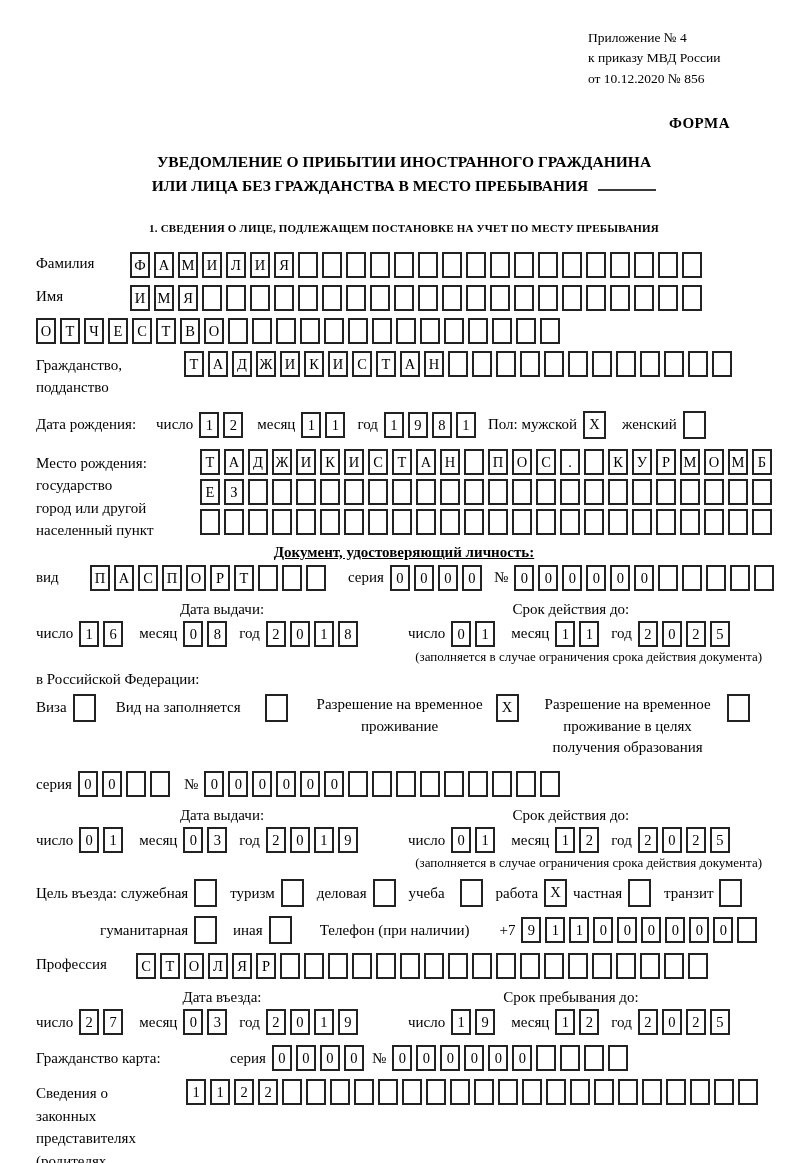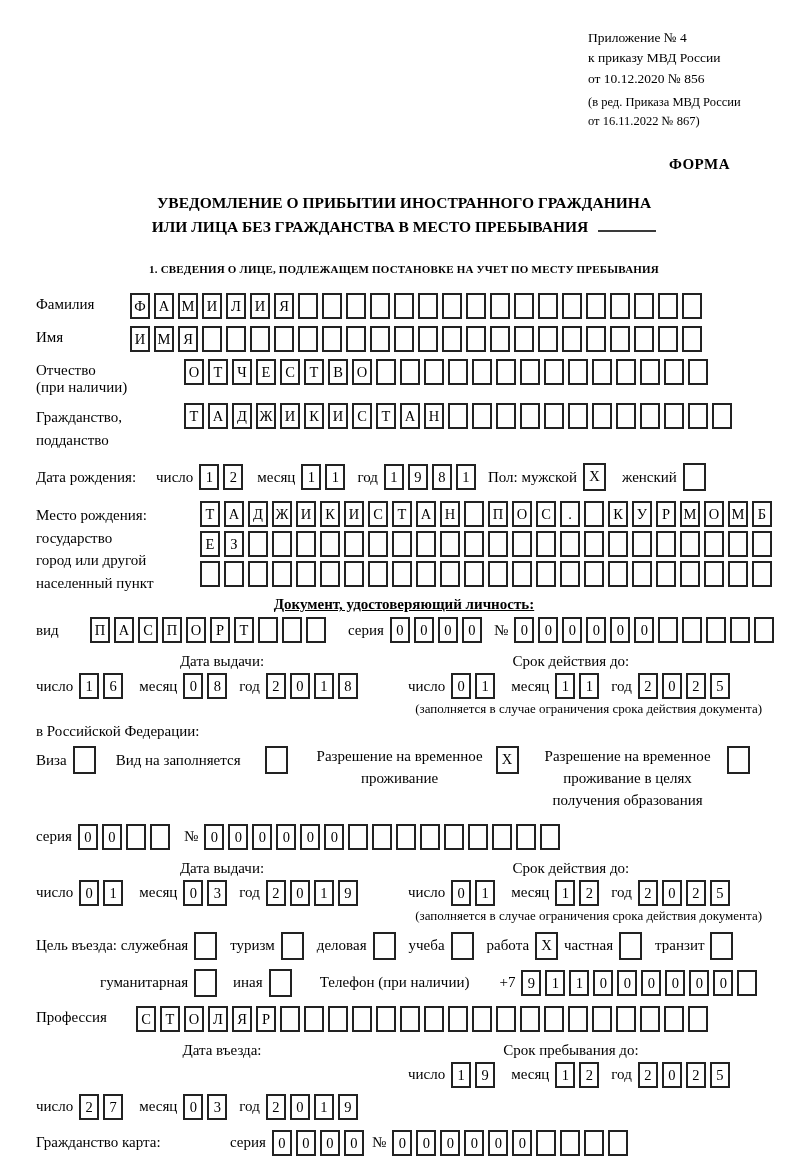--- a/index.html
+++ b/index.html
@@ -49,22 +49,20 @@
   .cb-label { text-align:center; line-height:1.45; }
 </style>
 </head>
 <body>
 
 <div class="page">
 
   <div class="appendix multiline">Приложение № 4
 к приказу МВД России
 от 10.12.2020 № 856</div>
-  <div class="amendment multiline">(в ред. Приказа МВД России
-от 16.11.2022 № 867)</div>
   <div class="form-word">ФОРМА</div>
 
   <div class="title">
     <div>УВЕДОМЛЕНИЕ О ПРИБЫТИИ ИНОСТРАННОГО ГРАЖДАНИНА</div>
     <div>
       <span>ИЛИ ЛИЦА БЕЗ ГРАЖДАНСТВА В МЕСТО ПРЕБЫВАНИЯ</span><span class="title-underline"></span>
     </div>
   </div>
 
   <div class="section-heading">1. СВЕДЕНИЯ О ЛИЦЕ, ПОДЛЕЖАЩЕМ ПОСТАНОВКЕ НА УЧЕТ ПО МЕСТУ ПРЕБЫВАНИЯ</div>
@@ -123,24 +121,20 @@
         <span class="box"></span>
         <span class="box"></span>
         <span class="box"></span>
         <span class="box"></span>
         <span class="box"></span>
         <span class="box"></span>
       </div>
   </div>
 
   <div class="row">
-    <div class="lbl w-two">
-      <div>Отчество</div>
-      <div>(при наличии)</div>
-    </div>
     <div class="boxes">
         <span class="box">О</span>
         <span class="box">Т</span>
         <span class="box">Ч</span>
         <span class="box">Е</span>
         <span class="box">С</span>
         <span class="box">Т</span>
         <span class="box">В</span>
         <span class="box">О</span>
         <span class="box"></span>
@@ -514,21 +508,21 @@
       <span class="box chk"></span>
       </div>
     <div class="grp" style="margin-left:9px;">
         <span class="glbl">туризм</span>
       <span class="box chk"></span>
       </div>
     <div class="grp" style="margin-left:9px;">
         <span class="glbl">деловая</span>
       <span class="box chk"></span>
       </div>
-    <div class="grp" style="margin-left:9px;">
+    <div class="grp" style="margin-left:9px;gap:9px;">
         <span class="glbl">учеба</span>
       <span class="box chk"></span>
       </div>
     <div class="grp" style="margin-left:9px;">
         <span class="glbl">работа</span>
       <span class="box chk">X</span>
       </div>
     <div class="grp" style="margin-left:2px;">
         <span class="glbl">частная</span>
       <span class="box chk"></span>
@@ -592,21 +586,21 @@
         <span class="box"></span>
         <span class="box"></span>
         <span class="box"></span>
         <span class="box"></span>
         <span class="box"></span>
         <span class="box"></span>
       </div>
   </div>
 
   <div class="datepair">
-    <div class="datecol" style="width:372px;gap:32px;">
+    <div class="datecol" style="width:372px;">
       <div class="dlabel">Дата въезда:</div>
       <div class="grp">
           <span class="glbl">число</span>
         <span class="boxes">
             <span class="box">2</span>
             <span class="box">7</span>
           </span>
         <span class="glbl" style="margin-left:12px;">месяц</span>
         <span class="boxes">
             <span class="box">0</span>

